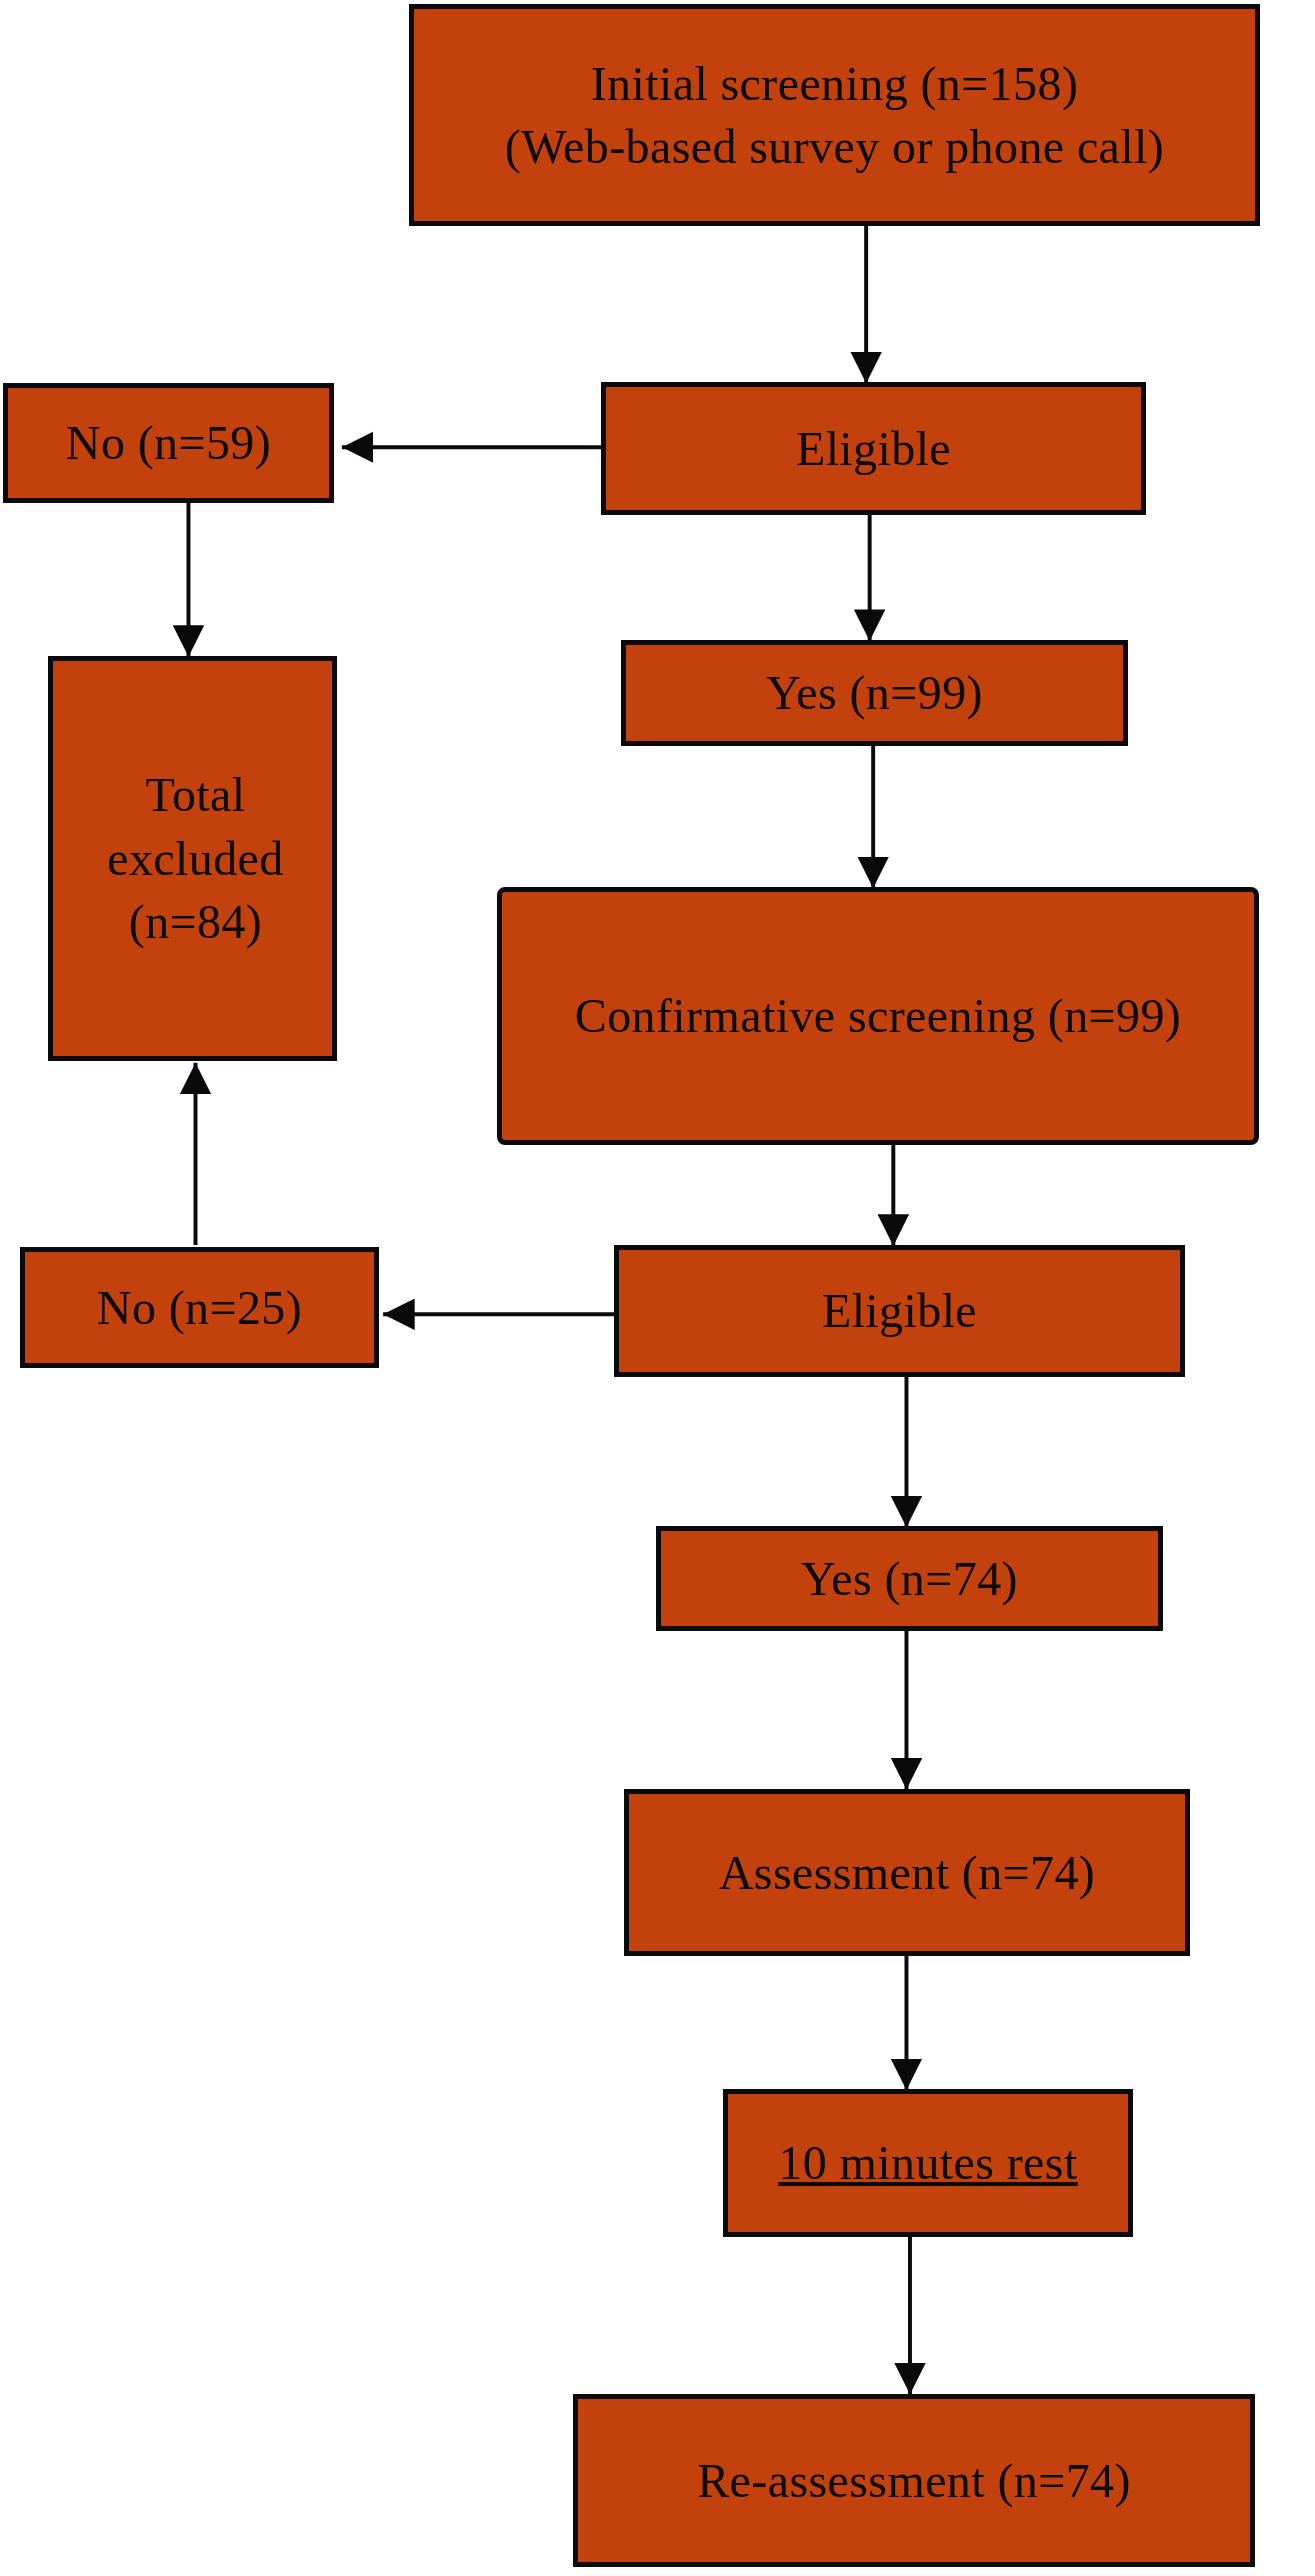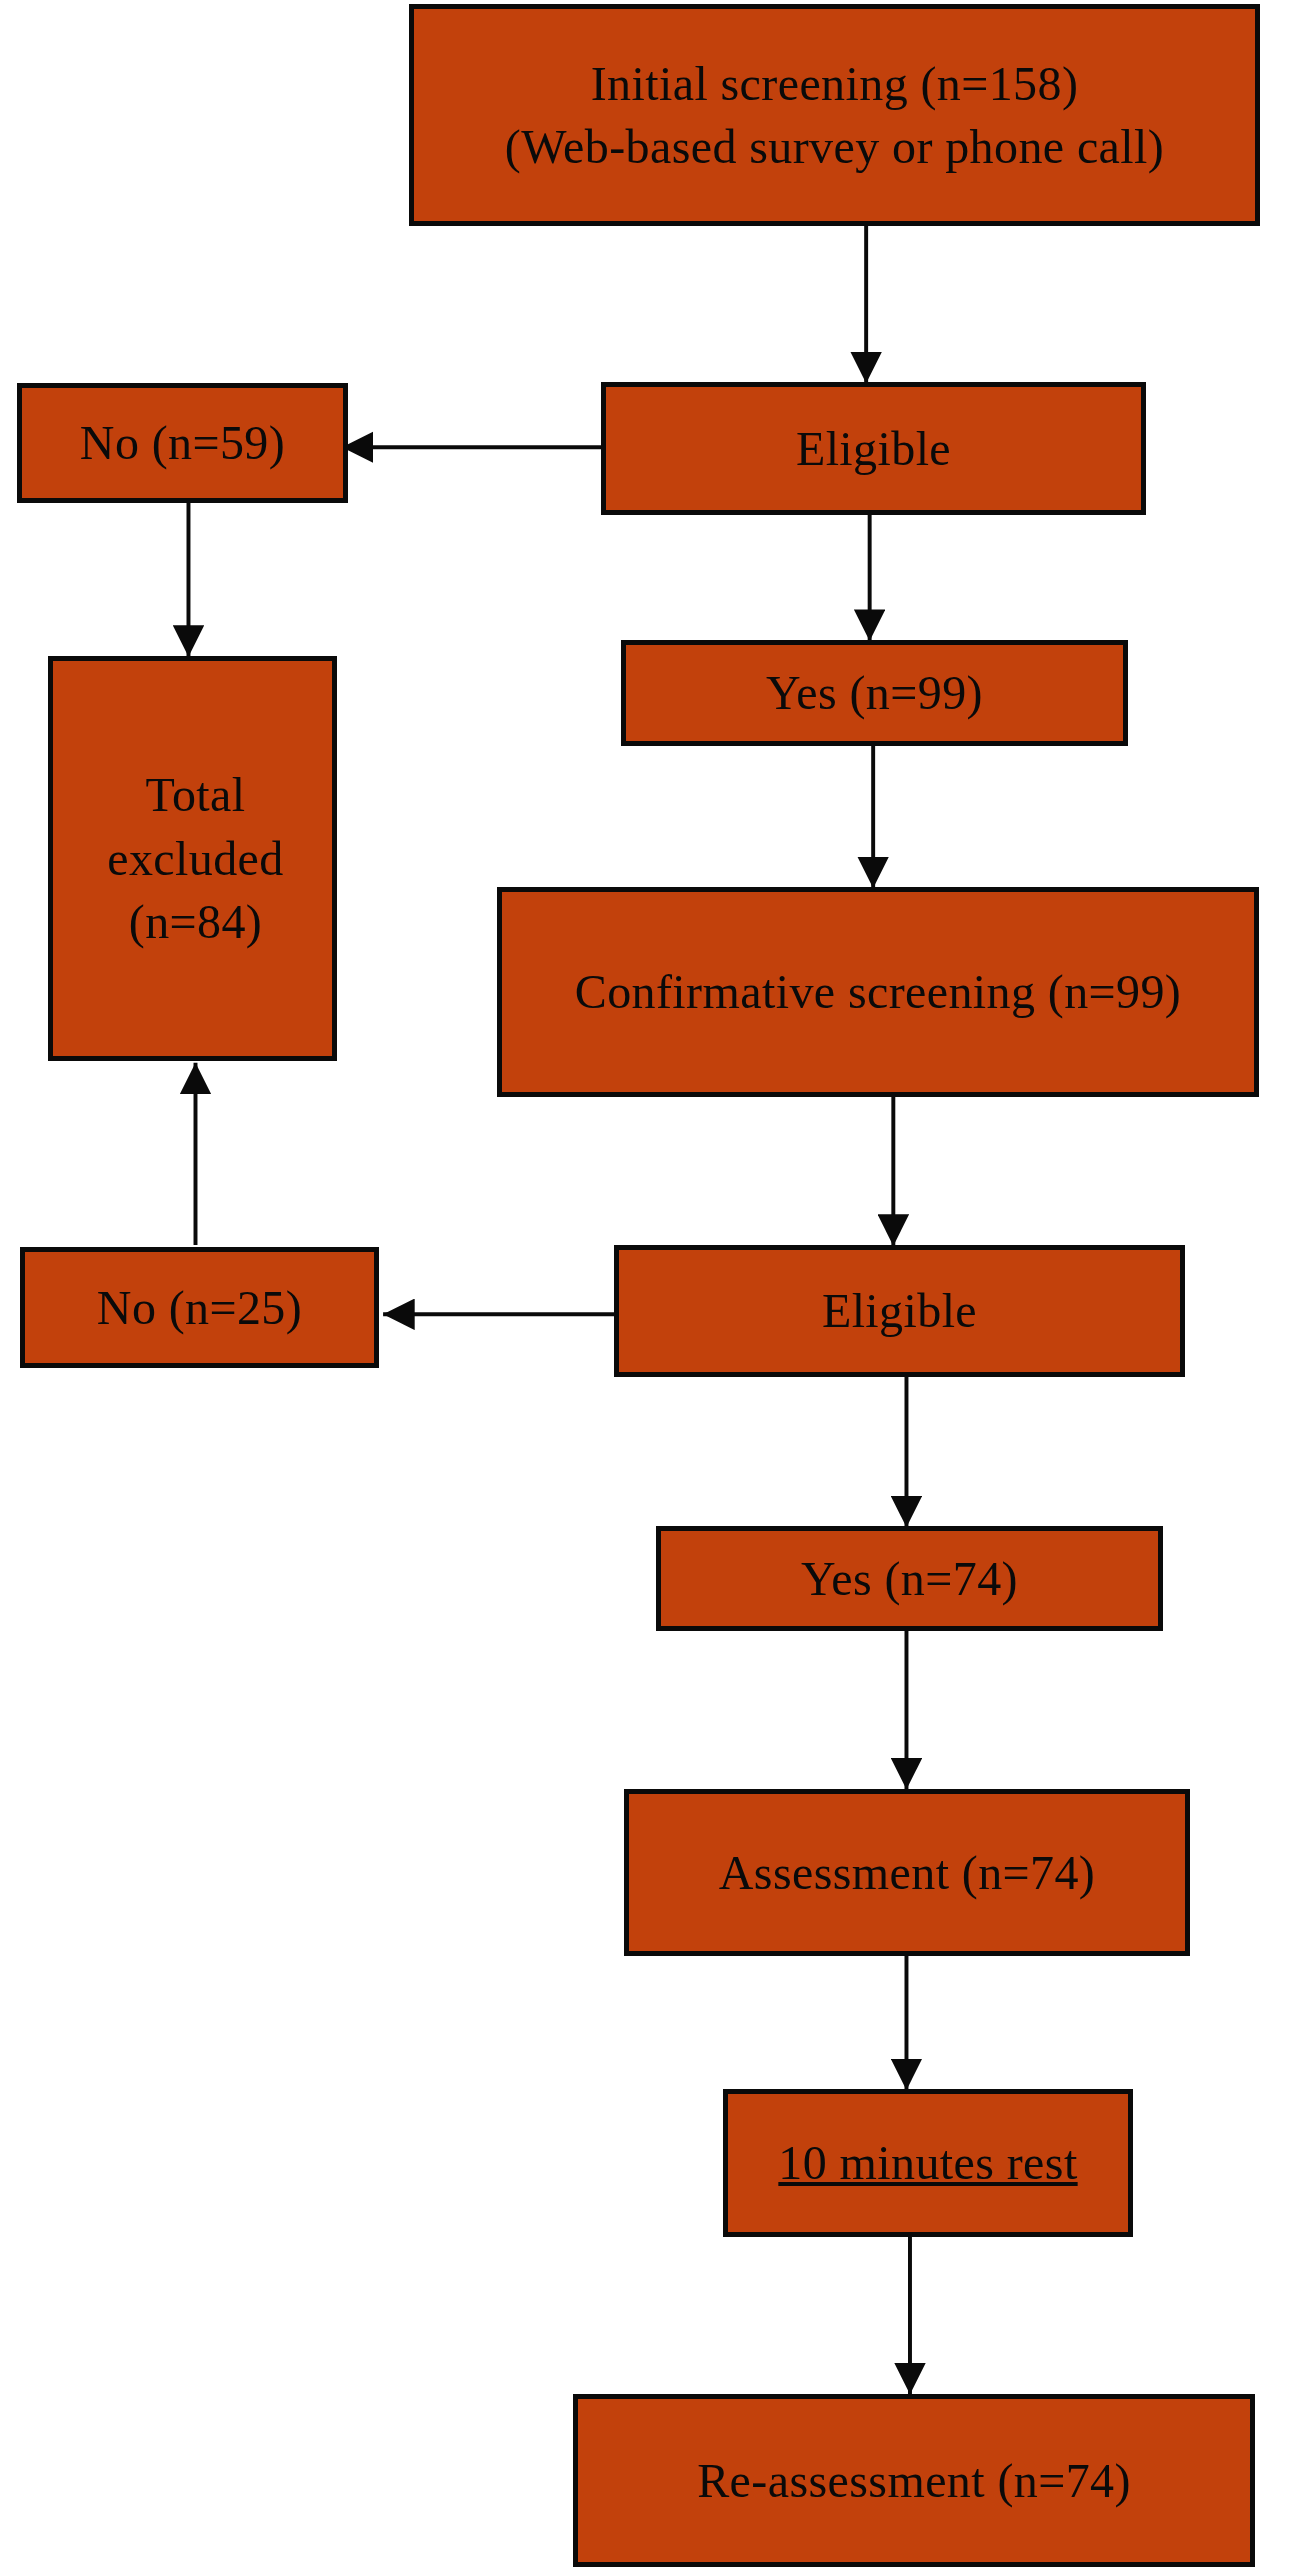--- a/index.html
+++ b/index.html
@@ -37,23 +37,23 @@
     line-height: 1.32;
     letter-spacing: 0.4px;
   }
   .node span {
     display: block;
     white-space: nowrap;
   }
   
   #n-initial      { left: 409px;  top: 4.4px;    width: 851px; height: 222px; }
   #n-eligible-1   { left: 601px;  top: 382px;  width: 545px; height: 133px; }
-  #n-no-59        { left: 17px;    top: 383px;  width: 331px; height: 120px; }
+  #n-no-59        { left: 3px;    top: 383px;  width: 331px; height: 120px; }
   #n-yes-99       { left: 621px;  top: 640px;  width: 507px; height: 106px; }
-  #n-confirmative { left: 497px;  top: 887px; width: 762px; height: 210px; }
+  #n-confirmative { left: 497px;  top: 887px; width: 762px; height: 258px; border-radius: 8px; }
   #n-excluded     { left: 48px;   top: 656px;  width: 289px; height: 405px; padding-left: 6px; }
   #n-no-25        { left: 20px;   top: 1247px; width: 359px; height: 121px; }
   #n-eligible-2   { left: 614px;  top: 1245px; width: 571px; height: 132px; }
   #n-yes-74       { left: 656px;  top: 1526px; width: 507px; height: 105px; }
   #n-assessment   { left: 624px;  top: 1789px; width: 566px; height: 167px; }
   #n-rest         { left: 723px;  top: 2089px; width: 410px; height: 148px; text-decoration: underline; }
   #n-reassessment { left: 573px;  top: 2394px; width: 682px; height: 173px; }
 </style>
 </head>
 <body>

